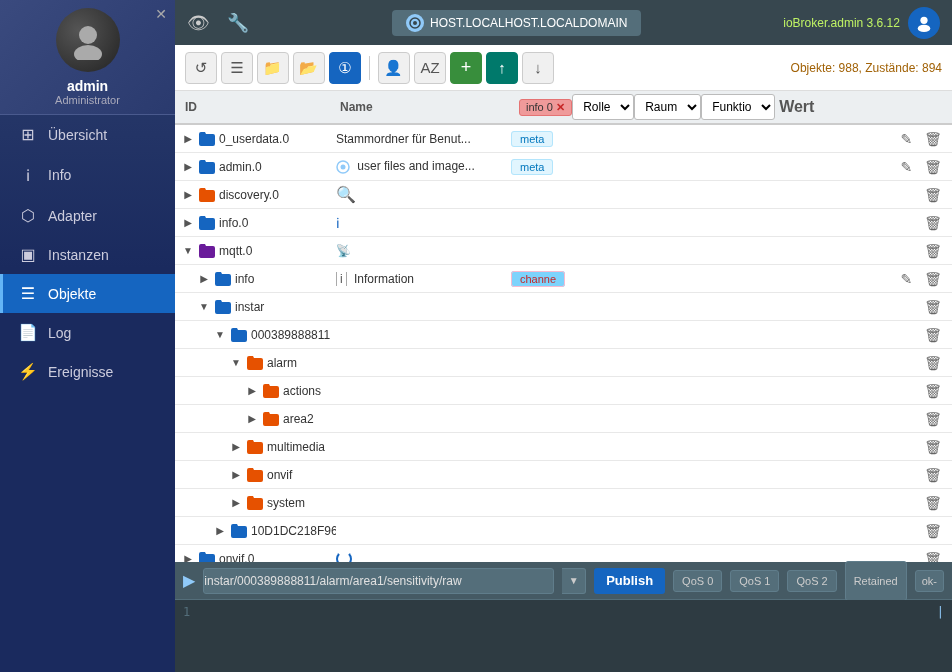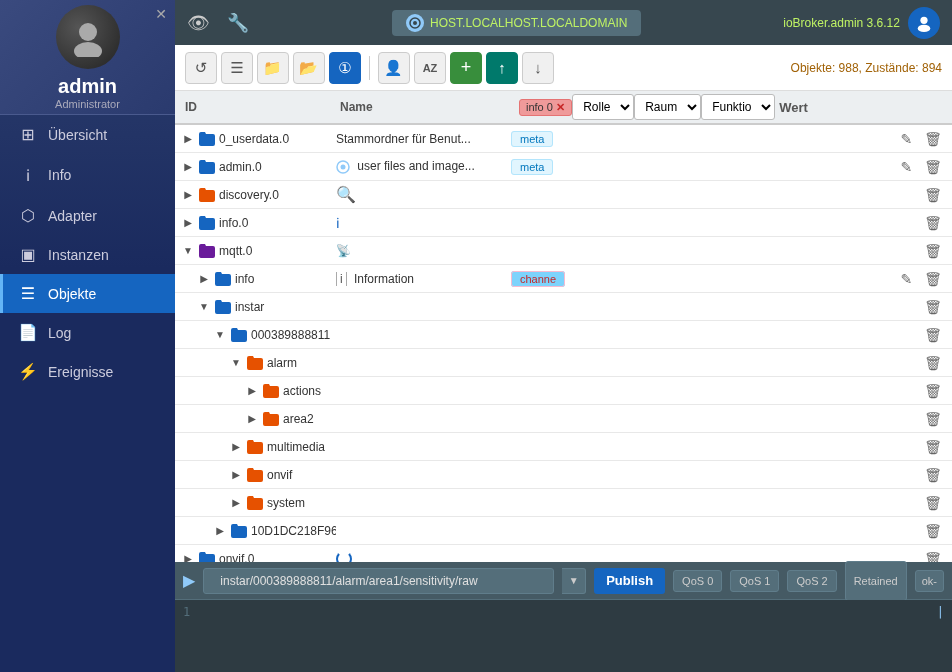--- a/index.html
+++ b/index.html
@@ -26,21 +26,21 @@
       border-bottom: 1px solid #4a5a8e;
     }
     .avatar-circle {
       width: 64px; height: 64px;
       border-radius: 50%;
       background: radial-gradient(circle at 35% 35%, #555, #222);
       display: flex; align-items: center; justify-content: center;
       margin-bottom: 6px;
     }
     .avatar-circle svg { width: 40px; height: 40px; fill: #aaa; }
-    .sidebar-username { color: #fff; font-weight: bold; font-size: 20px; text-align: right; }
+    .sidebar-username { color: #fff; font-weight: bold; font-size: 14px; text-align: right; }
     .sidebar-role { color: #aab; font-size: 11px; }
     .close-btn {
       position: absolute; top: 6px; right: 8px;
       color: #aaa; cursor: pointer; font-size: 14px;
       background: none; border: none;
     }
     .nav-item {
       display: flex; align-items: center; gap: 10px;
       padding: 10px 15px;
       color: #ccd;
@@ -71,21 +71,21 @@
       background: #37474f;
       display: flex;
       align-items: center;
       justify-content: space-between;
       padding: 0 12px;
     }
     .topbar-icons { display: flex; gap: 18px; align-items: center; }
     .topbar-icon { color: #ccc; font-size: 18px; cursor: pointer; }
     .topbar-url {
       background: #546e7a;
-      color: #bef264;
+      color: #ffffff;
       padding: 4px 14px;
       border-radius: 4px;
       font-size: 12px;
       min-width: 220px;
       text-align: center;
       display: flex; align-items: center; gap: 6px;
     }
     .topbar-url-icon { width: 18px; height: 18px; border-radius: 50%; background: #90caf9; display: inline-flex; align-items: center; justify-content: center; }
     .topbar-url-icon svg { fill: #37474f; }
     .topbar-right { color: #bef264; font-size: 12px; display: flex; align-items: center; gap: 8px; }
@@ -139,21 +139,21 @@
       padding: 1px 6px;
       font-size: 11px;
       display: flex; align-items: center; gap: 3px;
       cursor: pointer;
     }
     .filter-tag-x { color: #c62828; font-weight: bold; cursor: pointer; }
     .col-dropdown {
       height: 26px; padding: 2px 6px; border: 1px solid #bbb; border-radius: 3px;
       background: #fff; font-size: 12px; cursor: pointer;
     }
-    .col-wert { flex: 1; font-weight: bold; font-size: 13px; color: #555; }
+    .col-wert { flex: 1; font-weight: bold; font-size: 16px; color: #555; }
 
     
     .table-body {
       flex: 1;
       overflow-y: auto;
       background: #fff;
     }
     .table-row {
       display: flex;
       align-items: center;
@@ -211,21 +211,21 @@
     }
     .mqtt-arrow { color: #90caf9; font-size: 16px; cursor: pointer; }
     .mqtt-input {
       flex: 1;
       height: 26px;
       background: #546e7a;
       border: 1px solid #607d8b;
       border-radius: 3px;
       color: #e0e0e0;
       font-size: 12px;
-      padding: 0 16px;
+      padding: 0 0;
     }
     .mqtt-dropdown-btn {
       width: 24px; height: 26px;
       background: #546e7a; border: 1px solid #607d8b; border-left: none;
       color: #ccc; cursor: pointer; font-size: 10px; border-radius: 0 3px 3px 0;
     }
     .publish-btn {
       height: 26px; padding: 0 12px;
       background: #1565c0; color: white;
       border: none; border-radius: 3px;
@@ -344,21 +344,21 @@
 
   <div class="toolbar">
     <div class="toolbar-left">
       <div class="toolbar-btn" title="Refresh">↺</div>
       <div class="toolbar-btn">☰</div>
       <div class="toolbar-btn">📁</div>
       <div class="toolbar-btn">📂</div>
       <div class="toolbar-btn blue">①</div>
       <div class="toolbar-separator"></div>
       <div class="toolbar-btn">👤</div>
-      <div class="toolbar-btn" style="font-size:11px;font-weight:bold;">AZ</div>
+      <div class="toolbar-btn" style="font-size:15px;font-weight:normal;">AZ</div>
       <div class="toolbar-btn green" style="font-size:18px;">+</div>
       <div class="toolbar-btn teal">↑</div>
       <div class="toolbar-btn">↓</div>
     </div>
     <div class="toolbar-right">Objekte: 988, Zustände: 894</div>
   </div>
 
   <div class="table-header">
     <div class="col-id">ID</div>
     <div class="col-name">Name</div>

